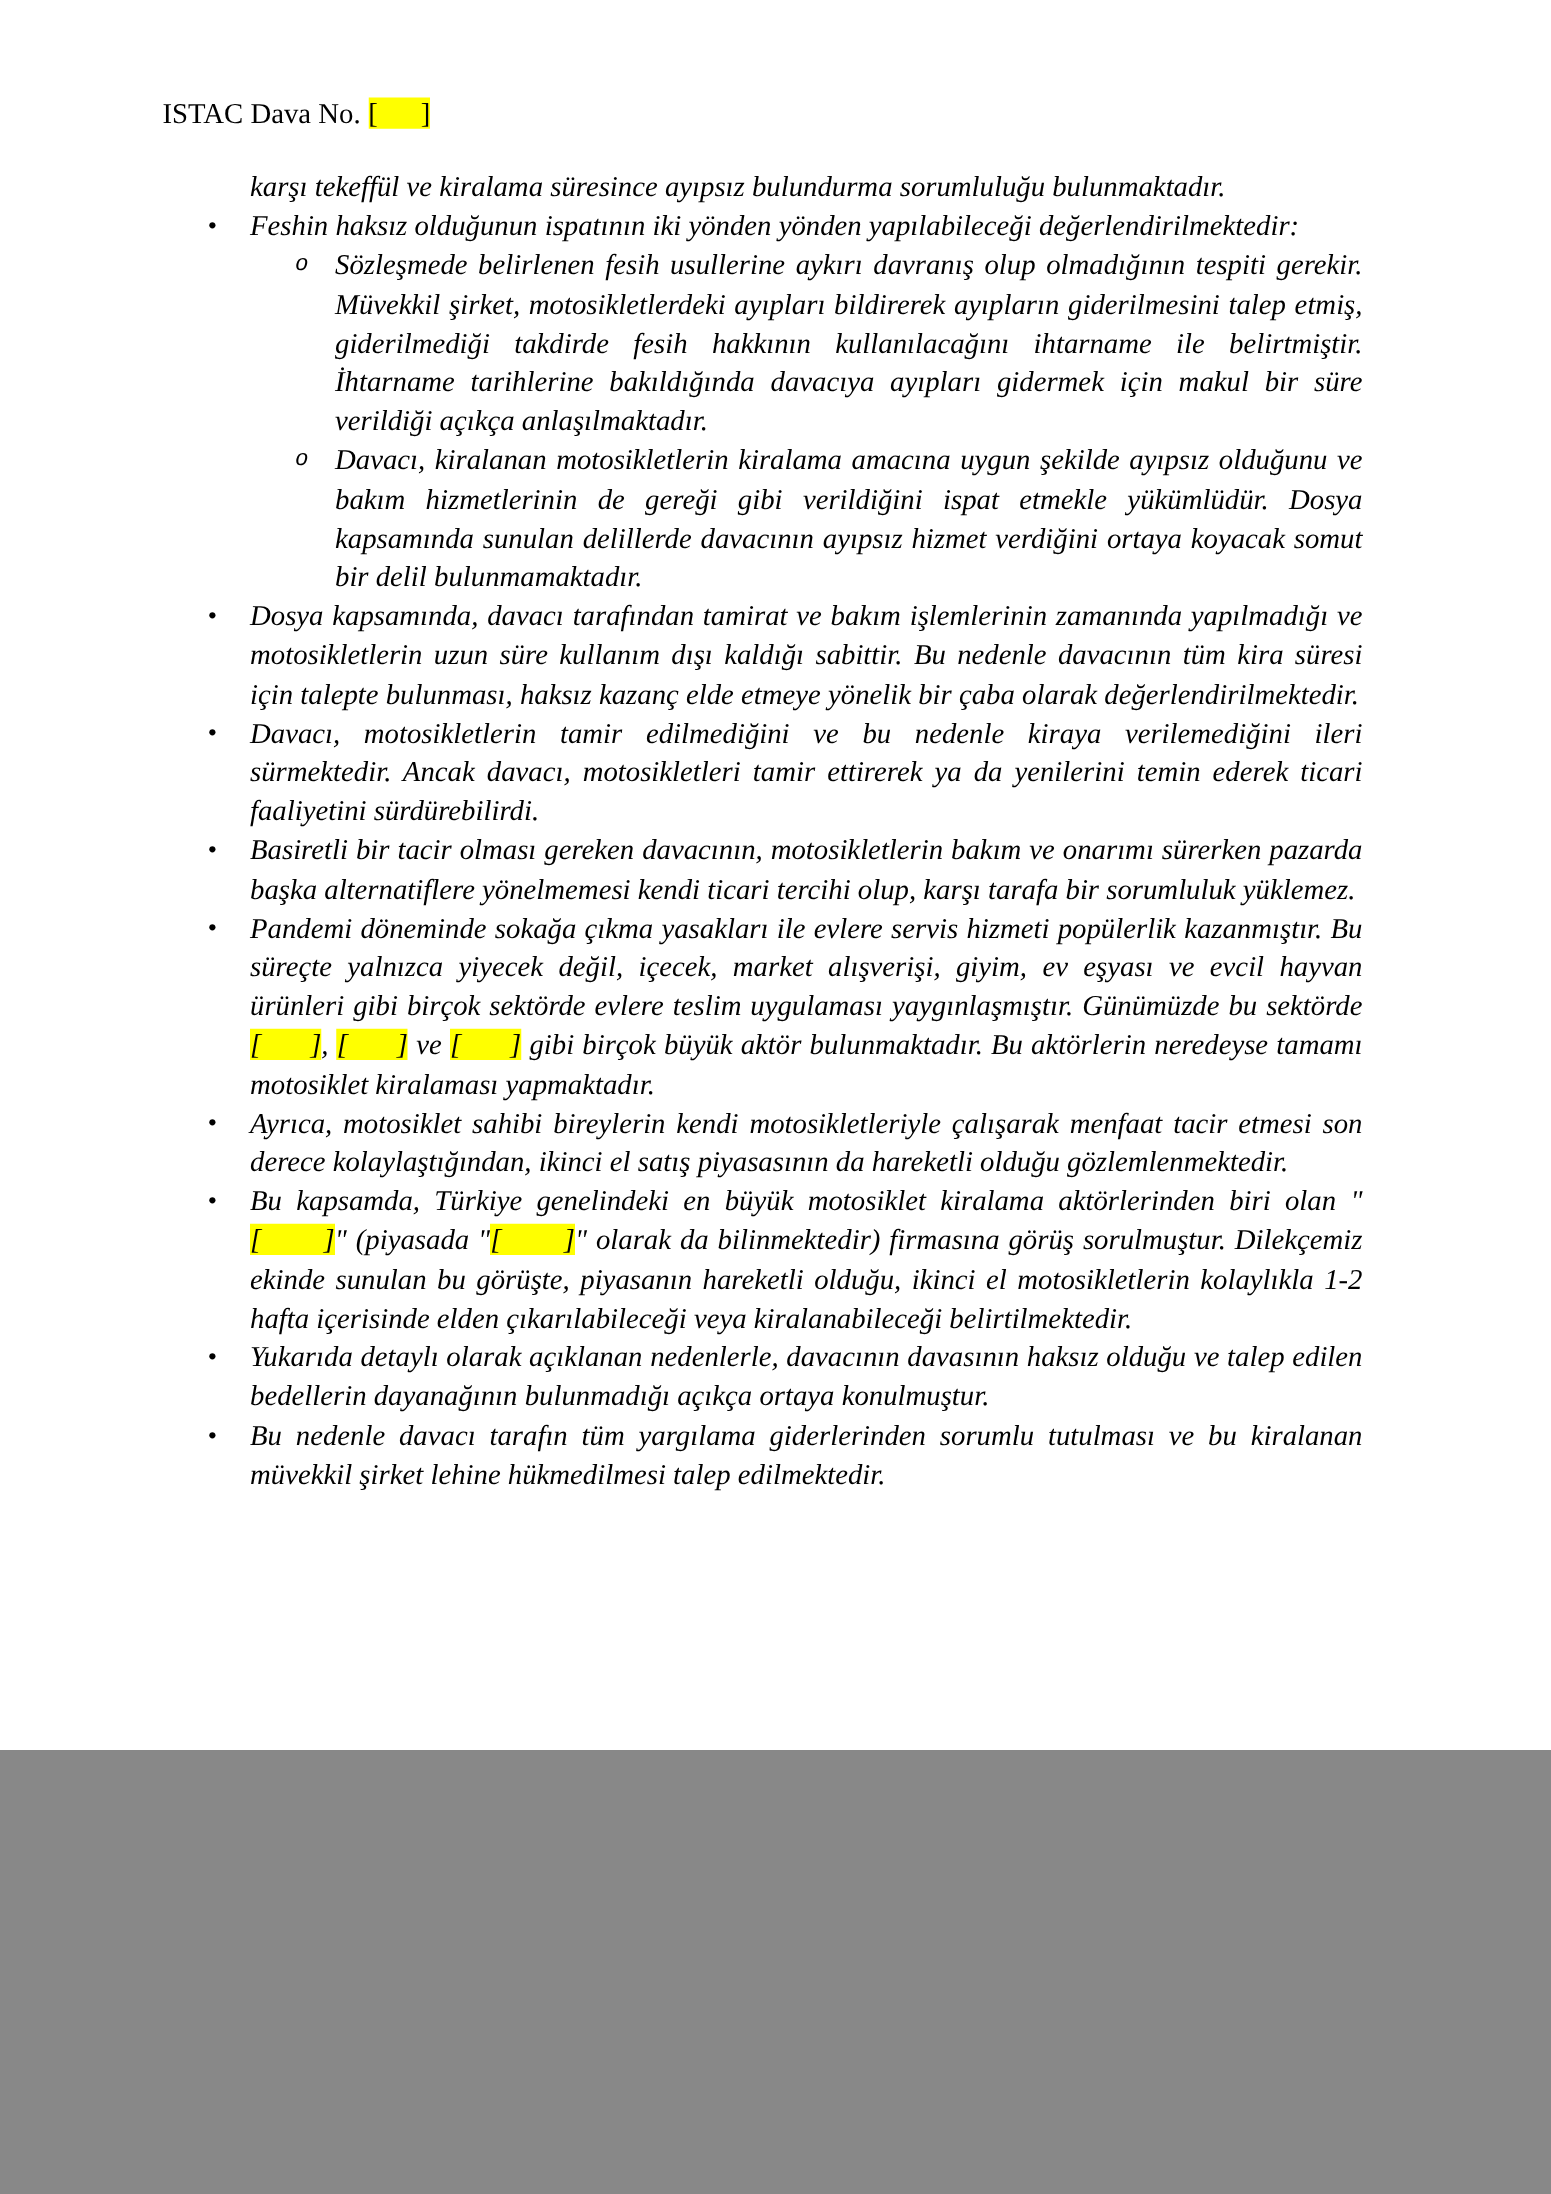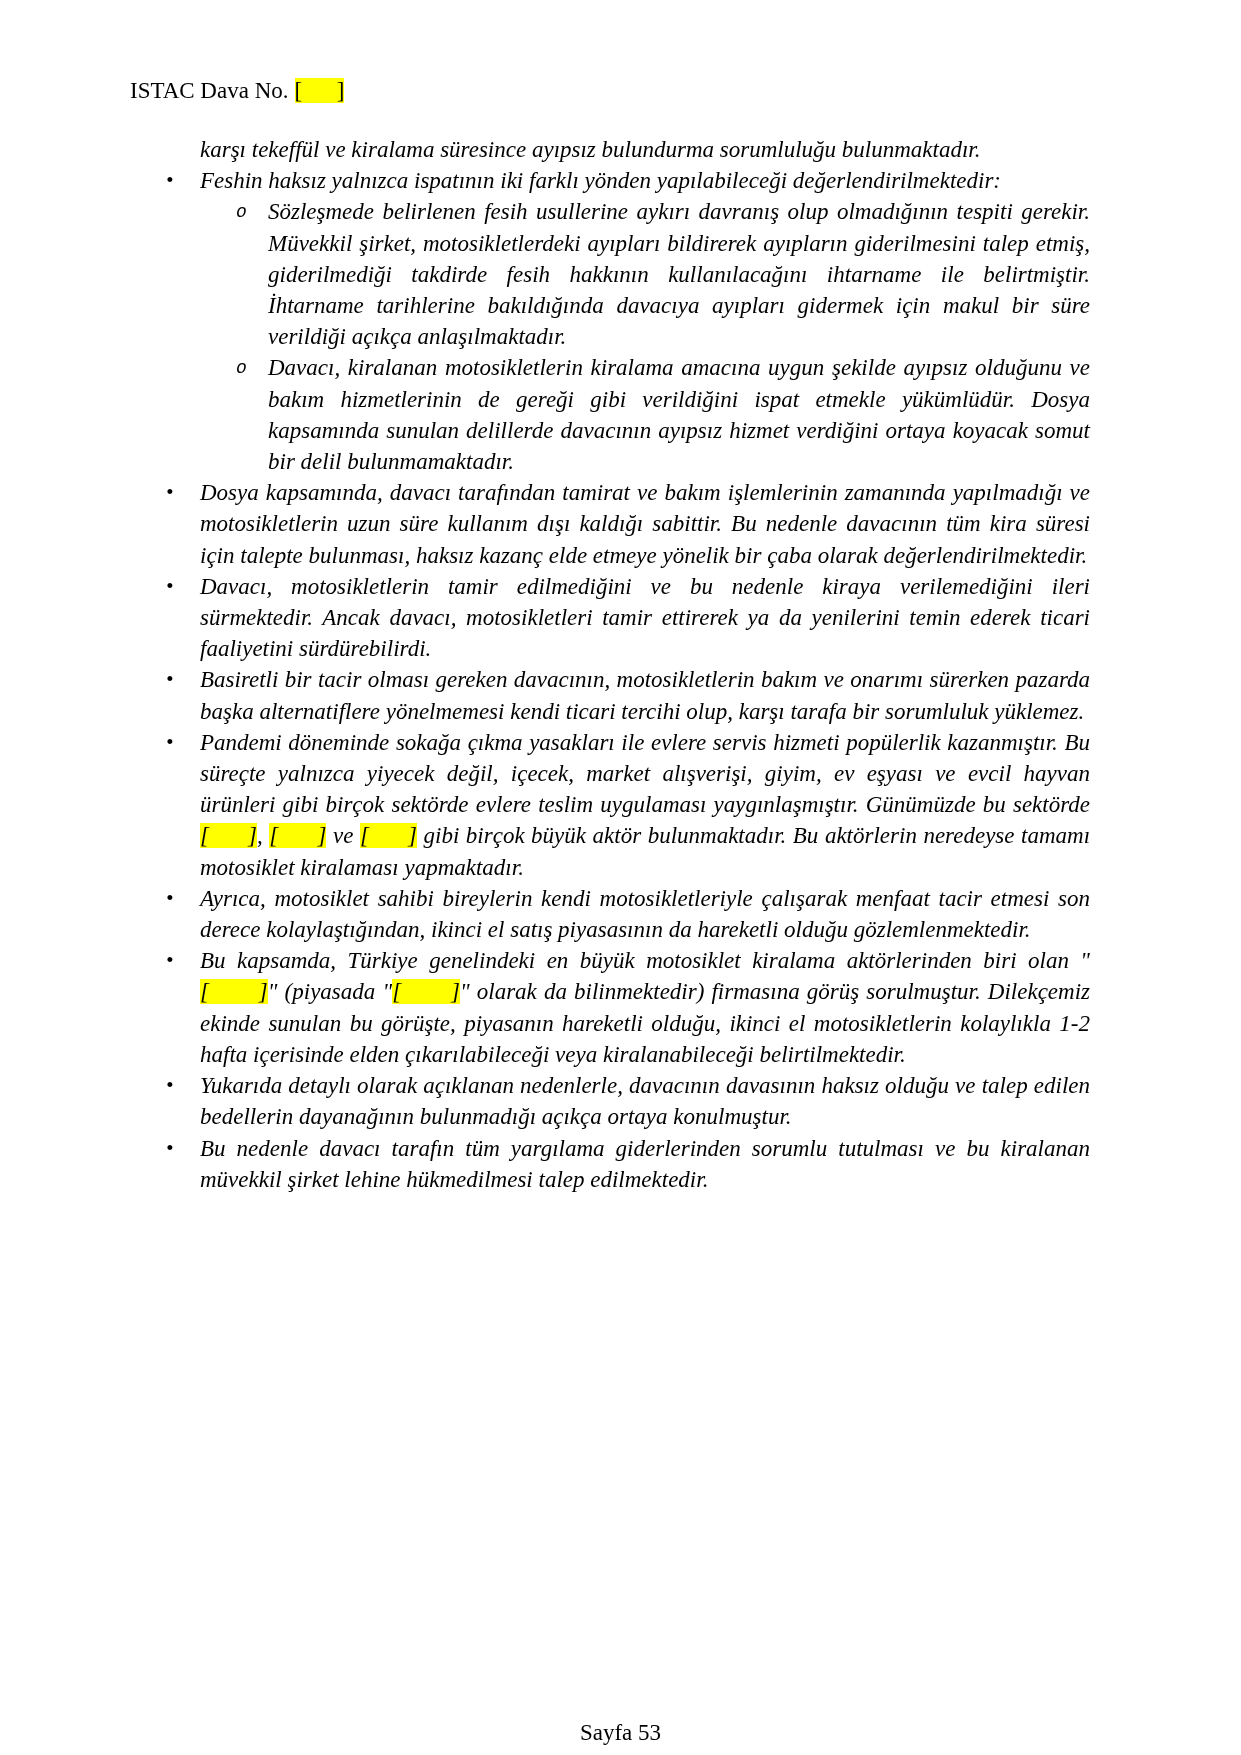--- a/index.html
+++ b/index.html
@@ -1,19 +1,19 @@
 <!DOCTYPE html>
 <html><head>
 <meta charset="utf-8">
 <style>
   * { margin:0; padding:0; box-sizing:border-box; }
   html,body { background:#888; }
   .page {
     position:relative;
-    width:1241px; height:1755px;
+    width:1241px; height:1400px;
     margin:0 auto;
     background:#ffffff;
     color:#000000;
     font-family:"Liberation Serif","DejaVu Serif",serif;
     overflow:hidden;
   }
   .header {
     position:absolute; left:130px; top:76px;
     font-size:23px; line-height:30px; white-space:nowrap;
   }
@@ -52,21 +52,21 @@
     <span>ISTAC Dava No.</span><span class="redaction">[&nbsp;&nbsp;&nbsp;&nbsp;&nbsp;&nbsp;]</span>
   </div>
 
   <div class="content" id="content">
       <div class="block cont">
     
     <span class="text"><span>karşı tekeffül ve kiralama süresince ayıpsız bulundurma sorumluluğu bulunmaktadır.</span></span>
   </div>
       <div class="block bullet">
     <span class="marker">•</span>
-    <span class="text"><span>Feshin haksız yalnızca ispatının iki farklı yönden yapılabileceği değerlendirilmektedir:</span></span>
+    <span class="text"><span>Feshin haksız olduğunun ispatının iki yönden yönden yapılabileceği değerlendirilmektedir:</span></span>
   </div>
       <div class="block sub">
     <span class="marker">o</span>
     <span class="text"><span>Sözleşmede belirlenen fesih usullerine aykırı davranış olup olmadığının tespiti gerekir. Müvekkil şirket, motosikletlerdeki ayıpları bildirerek ayıpların giderilmesini talep etmiş, giderilmediği takdirde fesih hakkının kullanılacağını ihtarname ile belirtmiştir. İhtarname tarihlerine bakıldığında davacıya ayıpları gidermek için makul bir süre verildiği açıkça anlaşılmaktadır.</span></span>
   </div>
       <div class="block sub">
     <span class="marker">o</span>
     <span class="text"><span>Davacı, kiralanan motosikletlerin kiralama amacına uygun şekilde ayıpsız olduğunu ve bakım hizmetlerinin de gereği gibi verildiğini ispat etmekle yükümlüdür. Dosya kapsamında sunulan delillerde davacının ayıpsız hizmet verdiğini ortaya koyacak somut bir delil bulunmamaktadır.</span></span>
   </div>
       <div class="block bullet">

